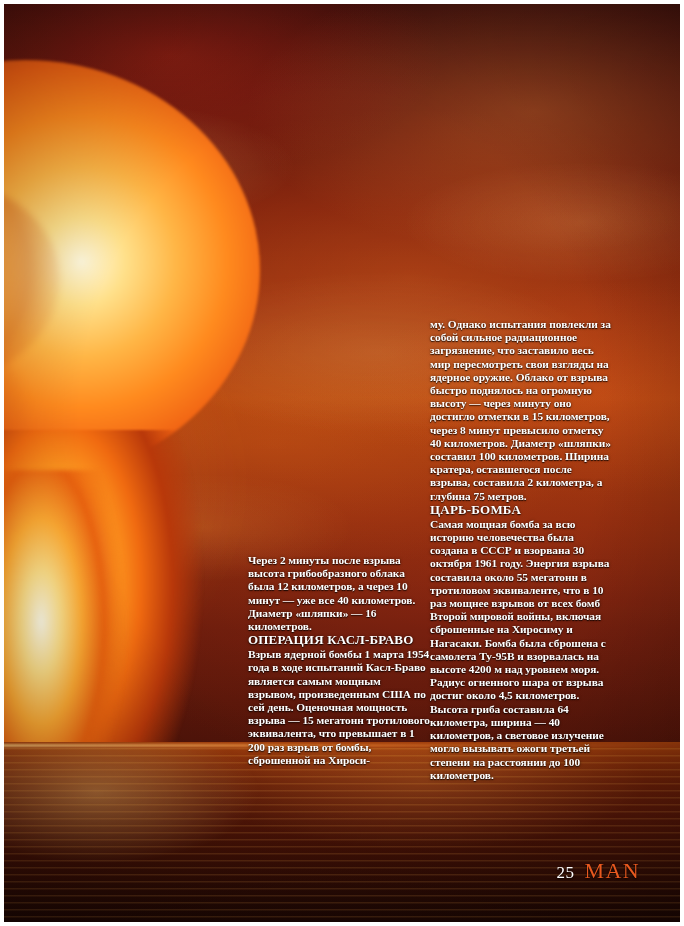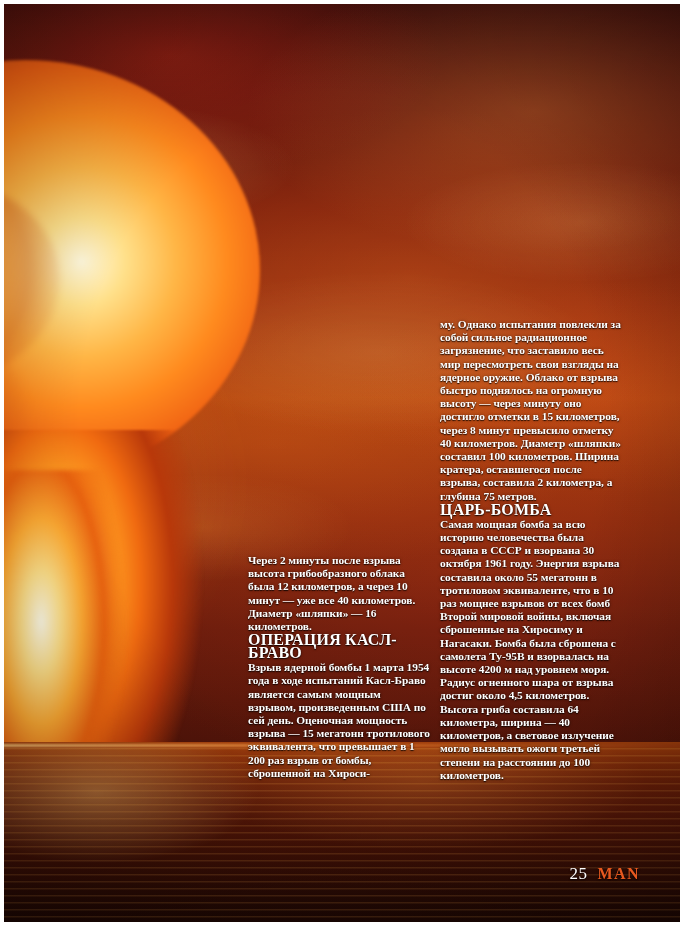--- a/index.html
+++ b/index.html
@@ -188,35 +188,35 @@
     width: 392px;
     height: 560px;
   }
   .col {
     position: absolute;
     width: 182px;
     color: #ffffff;
     text-shadow: 0 1px 1px rgba(0,0,0,0.75), 0 0 3px rgba(0,0,0,0.55);
   }
   .col-left  { left: 0px;   top: 236px; }
-  .col-right { left: 192px; top: 0px;   }
+  .col-right { left: 182px; top: 0px;   }
 
   .para {
     margin: 0;
     font-size: 11.4px;
     line-height: 13.2px;
     font-weight: 700;
     letter-spacing: -0.05px;
     text-align: left;
   }
   .para + .para { margin-top: 0; margin-left: 16px; }
 
   h3.sect {
     margin: 0 0 2px 0;
-    font-size: 16px;
+    font-size: 13px;
     line-height: 13px;
     font-weight: 700;
     letter-spacing: 0.2px;
     color: #ffffff;
   }
   .sect-gap { margin-top: 16px; }
 
   
   .folio {
     position: absolute;
@@ -227,22 +227,22 @@
     gap: 10px;
     text-shadow: 0 1px 2px rgba(0,0,0,0.8);
   }
   .folio-num {
     font-size: 17px;
     font-weight: 400;
     color: #ffffff;
     letter-spacing: 0.5px;
   }
   .folio-brand {
-    font-size: 16px;
-    font-weight: 700;
+    font-size: 22px;
+    font-weight: 400;
     color: #e8591f;
     letter-spacing: 1.4px;
   }
 </style>
 </head>
 <body>
 
 <div class="page">
 
   <div class="photo">

